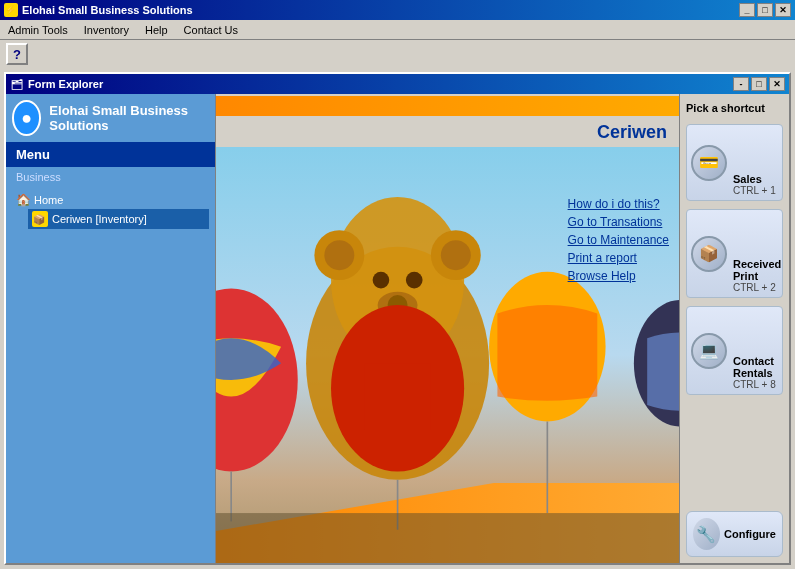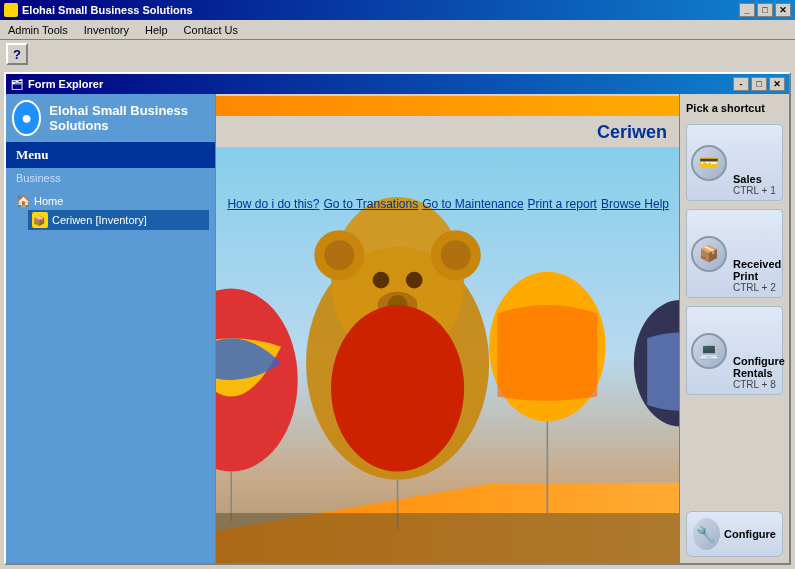--- a/index.html
+++ b/index.html
@@ -188,21 +188,20 @@
       font-size: 13px;
       font-weight: bold;
     }
 
     .menu-header {
       background: #003399;
       color: white;
       font-weight: bold;
       font-size: 13px;
       padding: 5px 10px;
-      font-family: Liberation Serif, serif;
     }
     .contents-label {
       color: #ccddff;
       font-size: 11px;
       padding: 4px 10px;
     }
     .tree-area {
       padding: 4px 6px;
       color: white;
     }
@@ -305,20 +304,21 @@
       font-size: 18px;
       font-weight: bold;
     }
 
     
     .links-panel {
       position: absolute;
       right: 10px;
       top: 50px;
       display: flex;
+      flex-direction: column;
       gap: 4px;
       z-index: 10;
     }
     .content-link {
       color: #003399;
       font-size: 12px;
       text-decoration: underline;
       cursor: pointer;
     }
     .sky-bg {
@@ -603,21 +603,21 @@
           <div class="shortcut-icon-circle">📦</div>
           <div class="shortcut-text">
             <span class="shortcut-name">Received Print</span>
             <span class="shortcut-hotkey">CTRL + 2</span>
           </div>
         </div>
 
         <div class="shortcut-item">
           <div class="shortcut-icon-circle">💻</div>
           <div class="shortcut-text">
-            <span class="shortcut-name">Configure Rentals</span>
+            <span class="shortcut-name">Contact Rentals</span>
             <span class="shortcut-hotkey">CTRL + 8</span>
           </div>
         </div>
 
         <div class="configure-btn">
           <div class="configure-icon">🔧</div>
           <span class="configure-label">Configure</span>
         </div>
       </div>
     </div>

